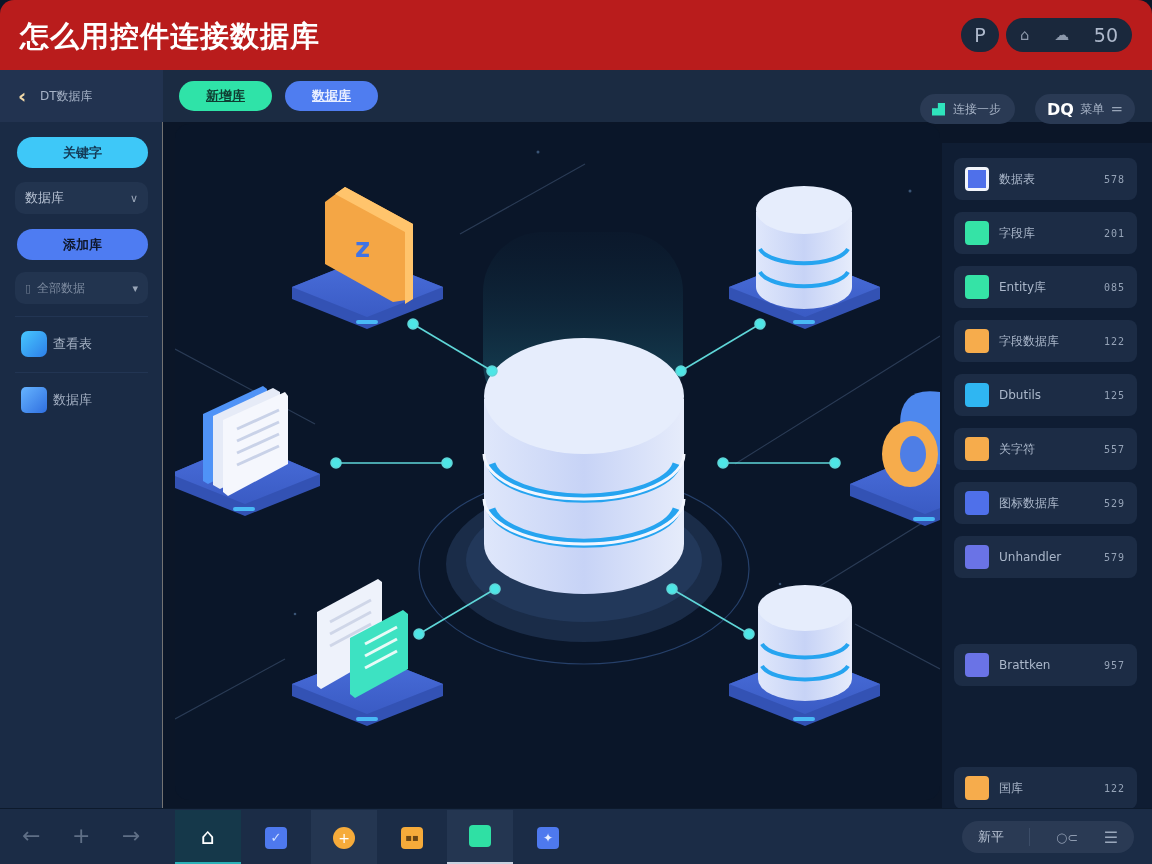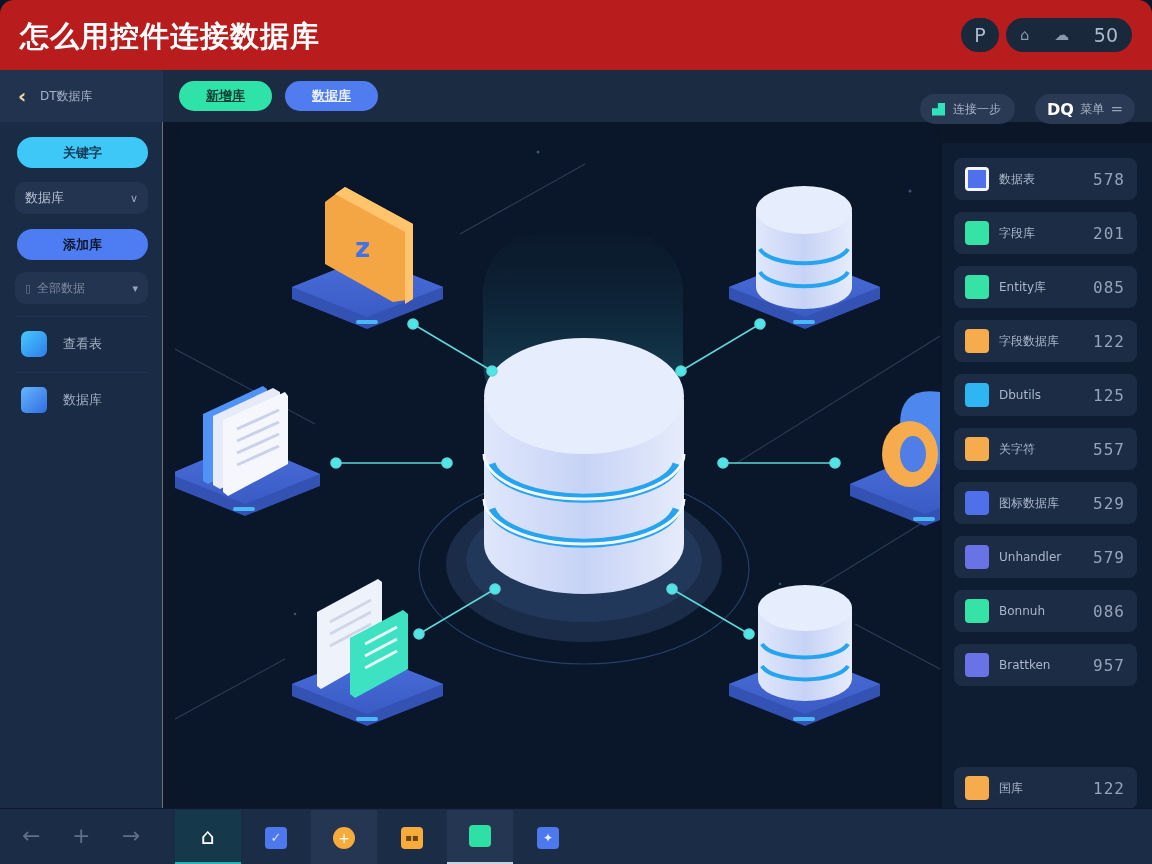--- a/index.html
+++ b/index.html
@@ -31,37 +31,37 @@
   
   .sidebar { position: absolute; left: 0; top: 122px; width: 163px; height: 686px; background: #1a2b45; border-right: 1px solid #737373; }
   .sb-btn { position: absolute; left: 17px; width: 131px; height: 31px; border-radius: 16px; display: flex; align-items: center; justify-content: center; font-size: 13px; font-weight: bold; }
   .sb-cyan { top: 15px; background: #3ec8f8; color: #143a56; }
   .sb-indigo { top: 107px; background: #4e7cf2; color: #0f172a; }
   .sb-select { position: absolute; left: 15px; width: 133px; height: 32px; border-radius: 10px; background: #22344f; display: flex; align-items: center; padding: 0 10px; font-size: 13px; color: #b8c3d4; justify-content: space-between; }
   .sb-sel1 { top: 60px; }
   .sb-sel2 { top: 150px; color: #7d8ba0; font-size: 12px; }
   .sb-sel2 .ico { font-size: 11px; color: #6c7a8f; margin-right: 6px; }
   .chev { font-size: 11px; color: #9aa6b8; }
-  .sb-item { position: absolute; left: 15px; width: 133px; height: 54px; border-top: 1px solid #223553; display: flex; align-items: center; padding-left: 6px; gap: 16px; font-size: 13px; color: #a3afc2; }
+  .sb-item { position: absolute; left: 15px; width: 133px; height: 54px; border-top: 1px solid #223553; display: flex; align-items: center; padding-left: 6px; gap: 6px; font-size: 13px; color: #a3afc2; }
   .sb-item .iic { width: 26px; height: 26px; border-radius: 7px; }
   .si-1 { top: 194px; } .si-1 .iic { background: linear-gradient(135deg,#47c8ff,#2d7ee8); }
   .si-2 { top: 250px; } .si-2 .iic { background: linear-gradient(135deg,#66b4ff,#2f6fe0); border-radius: 5px; }
   .si-3 { top: 306px; } .si-3 .iic { background: radial-gradient(circle at 35% 35%, #ffc46b, #f19c2f); border-radius: 50% 50% 40% 50%; }
   .si-3 { border-bottom: 1px solid #223553; }
 
   
   .canvas { position: absolute; left: 175px; top: 124px; width: 765px; height: 676px; background: #0a1629; border-radius: 14px; overflow: hidden; }
   .canvas svg { position: absolute; left: 0; top: 0; }
 
   
   .rpanel { position: absolute; left: 942px; top: 122px; width: 210px; height: 686px; background: #0f1d33; margin-top: 21px; }
   .ritem { position: absolute; left: 12px; width: 183px; height: 42px; border-radius: 8px; background: #1c2c45; display: flex; align-items: center; padding: 0 12px 0 11px; font-size: 12px; color: #aab7ca; }
   .ritem .ric { width: 24px; height: 24px; border-radius: 4px; margin-right: 10px; flex-shrink: 0; position: relative; }
   .ritem .rlabel { flex: 1; }
-  .ritem .rval { font-family: "DejaVu Sans Mono", monospace; font-size: 16px; color: #95a3b7; letter-spacing: 1px; }
+  .ritem .rval { font-family: "DejaVu Sans Mono", monospace; font-size: 10px; color: #95a3b7; letter-spacing: 1px; }
 
   
   .bottombar { position: absolute; left: 0; top: 808px; width: 1152px; height: 56px; background: #1b2c46; border-top: 1px solid #0d1a2c; }
   .nav-ctrl { position: absolute; top: 14px; font-size: 22px; color: #5f6f86; }
   .btab { position: absolute; top: 1px; width: 66px; height: 55px; display: flex; align-items: center; justify-content: center; }
   .btab .tic { width: 22px; height: 22px; border-radius: 4px; position: relative; }
   .btab.active { background: #15384a; border-bottom: 3px solid #2bb2b8; }
   .btab.shade { background: #243651; }
   .btab.shade2 { background: #243651; border-bottom: 3px solid #c8d2e0; }
   .br-pill { position: absolute; left: 962px; top: 12px; width: 172px; height: 32px; border-radius: 16px; background: #2a3a54; display: flex; align-items: center; padding: 0 16px; justify-content: space-between; color: #b7c2d3; font-size: 13px; }
@@ -297,25 +297,20 @@
   <div class="ritem" style="top:339px">
     <span class="ric" style="background:#4f70ea;"></span>
     <span class="rlabel">图标数据库</span>
     <span class="rval">529</span>
   </div>
   <div class="ritem" style="top:393px">
     <span class="ric" style="background:#6a73e6;"></span>
     <span class="rlabel">Unhandler</span>
     <span class="rval">579</span>
   </div>
-  <div class="ritem" style="top:447px">
-    <span class="ric" style="background:#35e3a6;"></span>
-    <span class="rlabel">Bonnuh</span>
-    <span class="rval">086</span>
-  </div>
   <div class="ritem" style="top:501px">
     <span class="ric" style="background:#6a73e6;"></span>
     <span class="rlabel">Brattken</span>
     <span class="rval">957</span>
   </div>
   <div class="ritem" style="top:624px">
     <span class="ric" style="background:#f6ac4c;"></span>
     <span class="rlabel">国库</span>
     <span class="rval">122</span>
   </div>
@@ -338,13 +333,19 @@
   <div class="btab" style="left:379px">
     <span class="tic" style="background:#f6ab3a;color:#6b4614;font-size:10px;text-align:center;line-height:22px;">▪▪</span>
   </div>
   <div class="btab shade2" style="left:447px">
     <span class="tic" style="background:#2fe0a4;"></span>
   </div>
   <div class="btab" style="left:515px">
     <span class="tic" style="background:#4e79ee;color:#e6eeff;font-size:12px;text-align:center;line-height:22px;">✦</span>
   </div>
 
+  <div class="br-pill">
+    <span>新平</span>
+    <span class="sep"></span>
+    <span style="color:#8e9bb0;">○⊂</span>
+    <span style="color:#9aa7bb;font-size:16px;">☰</span>
+  </div>
 </div>
 
 </body></html>

